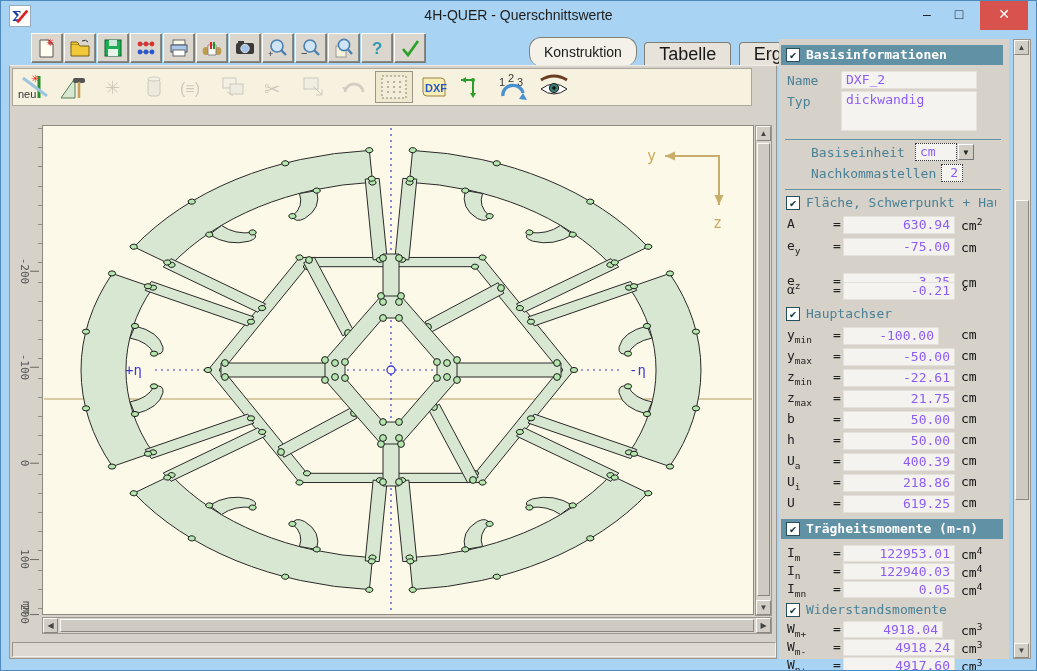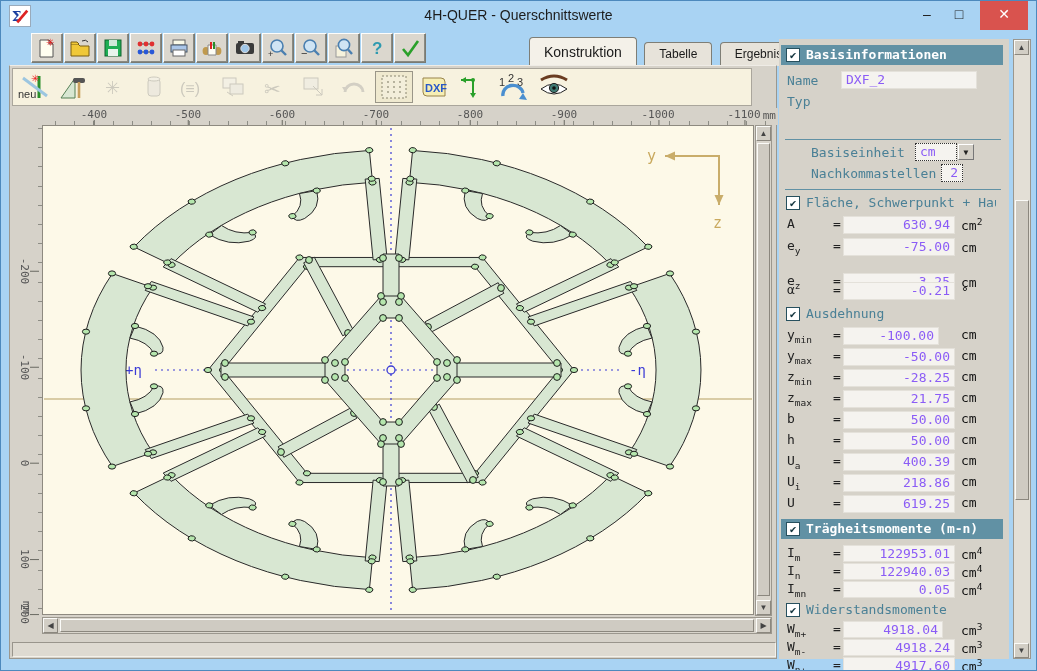--- a/index.html
+++ b/index.html
@@ -24,23 +24,23 @@
   .tb1-btn { position:absolute; top:2px; width:32px; height:30px; background:#dbd7ce;
              border:1px solid #7a7a72; border-top-color:#fdfdfb; border-left-color:#fdfdfb;
              box-shadow:inset -1px -1px 0 #8a8a82; display:flex; align-items:center;
              justify-content:center; }
   .tb1-btn svg { width:22px; height:22px; }
 
   
   .tabs { position:absolute; left:528px; top:36px; height:30px; }
   .tab { display:inline-block; vertical-align:bottom; border:1px solid #7e7e76;
          border-bottom:none; border-radius:4px 4px 0 0; background:#e7e3da;
-         padding:0 14px; font-size:12px; color:#1a1a1a; height:24px; line-height:23px;
+         padding:0 14px; font-size:18px; color:#1a1a1a; height:24px; line-height:23px;
          margin-right:3px; }
-  .tab.active { background:#f4f1e9; height:29px; line-height:28px; font-size:14px; }
+  .tab.active { background:#f4f1e9; height:29px; line-height:28px; font-size:14px;border-radius:12px; }
 
   
   .workarea { position:absolute; left:8px; top:64px; width:768px; height:594px;
               background:#d6d2c9; border:1px solid #9b978e; border-top-color:#efece6; }
   .toolbar2 { position:absolute; left:2px; top:2px; width:740px; height:38px;
               background:#f7f2df; border:1px solid #aaa69c; }
   .tb2-btn { position:absolute; top:2px; width:38px; height:32px; display:flex;
              align-items:center; justify-content:center; }
   .tb2-btn svg { width:34px; height:30px; }
   .tb2-btn.disabled { opacity:.38; filter:grayscale(.9); }
@@ -335,31 +335,20 @@
       <div class="tb2-btn" style="left:522px">
         <svg viewBox="0 0 34 30">
             <path d="M4 8q13-8 26 0" fill="none" stroke="#6a3c20" stroke-width="3"></path>
             <path d="M4 17q13-10 26 0q-13 10-26 0z" fill="#fff" stroke="#222"></path>
             <circle cx="17" cy="16" r="4.6" fill="#3f7a72" stroke="#222"></circle>
             <circle cx="17" cy="16" r="1.8" fill="#111"></circle>
           </svg>
         </div>
     </div>
 
-    <div class="ruler-top">
-      <span class="tick" style="left:52px">-400</span>
-      <span class="tick" style="left:146px">-500</span>
-      <span class="tick" style="left:240px">-600</span>
-      <span class="tick" style="left:334px">-700</span>
-      <span class="tick" style="left:428px">-800</span>
-      <span class="tick" style="left:522px">-900</span>
-      <span class="tick" style="left:616px">-1000</span>
-      <span class="tick" style="left:702px">-1100</span>
-      <span class="unit">mm</span>
-    </div>
     <div class="ruler-left">
       <span class="tick" style="top:147px">-200</span>
       <span class="tick" style="top:243px">-100</span>
       <span class="tick" style="top:339px">0</span>
       <span class="tick" style="top:435px">100</span>
       <span class="tick" style="top:490px">200</span>
       <span class="unit">mm</span>
     </div>
 
     <div class="canvas">
@@ -488,20 +477,21 @@
 
   <div class="props">
 
     <div class="sec-header" style="top:6px">
       <span class="cb">✔</span>
       <span class="sec-title">Basisinformationen</span>
     </div>
     <div class="plabel" style="left:8px; top:34px">Name</div>
     <div class="pfield" style="left:62px; top:32px; width:136px; height:18px">DXF_2</div>
     <div class="plabel" style="left:8px; top:55px">Typ</div>
+    <div class="pfield" style="left:62px; top:52px; width:136px; height:40px">dickwandig</div>
     <div class="divider" style="top:100px"></div>
     <div class="plabel" style="left:32px; top:106px">Basiseinheit</div>
     <div class="pfield dotted" style="left:136px; top:104px; width:42px; height:18px">cm</div>
     <div class="drop-btn" style="left:179px; top:105px">▼</div>
     <div class="plabel" style="left:32px; top:127px">Nachkommastellen</div>
     <div class="pfield dotted num" style="left:162px; top:125px; width:22px; height:18px">2</div>
     <div class="divider" style="top:150px"></div>
 
     <div class="sec-sub" style="top:155px">
       <span class="cb">✔</span>
@@ -528,38 +518,38 @@
       </div>
     <div style="position:absolute; top:243px; width:100%; height:22px">
       <span class="sym"><span>α</span><sub></sub></span>
         <span class="eq">=</span>
       <span class="pfield num" style="left:64px; top:0; width:112px; height:18px">-0.21</span>
       <span class="unitcol"><span>°</span><sup></sup></span>
       </div>
 
     <div class="sec-sub" style="top:266px">
       <span class="cb">✔</span>
-      <span class="sec-title">Ausdehnung</span>
+      <span class="sec-title">Hauptachser</span>
     </div>
     <div style="position:absolute; top:288px; width:100%; height:21px">
       <span class="sym"><span>y</span><sub>min</sub></span>
         <span class="eq">=</span>
       <span class="pfield num" style="left:64px; top:0; width:96px; height:18px">-100.00</span>
       <span class="unitcol"><span>cm</span></span>
       </div>
     <div style="position:absolute; top:309px; width:100%; height:21px">
       <span class="sym"><span>y</span><sub>max</sub></span>
         <span class="eq">=</span>
       <span class="pfield num" style="left:64px; top:0; width:112px; height:18px">-50.00</span>
       <span class="unitcol"><span>cm</span></span>
       </div>
     <div style="position:absolute; top:330px; width:100%; height:32px">
       <span class="sym"><span>z</span><sub>min</sub></span>
         <span class="eq">=</span>
-      <span class="pfield num" style="left:64px; top:0; width:112px; height:18px">-28.25</span>
+      <span class="pfield num" style="left:64px; top:0; width:112px; height:18px">-22.61</span>
       <span class="unitcol"><span>cm</span></span>
       </div>
     <div style="position:absolute; top:351px; width:100%; height:21px">
       <span class="sym"><span>z</span><sub>max</sub></span>
         <span class="eq">=</span>
       <span class="pfield num" style="left:64px; top:0; width:112px; height:18px">21.75</span>
       <span class="unitcol"><span>cm</span></span>
       </div>
     <div style="position:absolute; top:372px; width:100%; height:21px">
       <span class="sym"><span>b</span></span>

